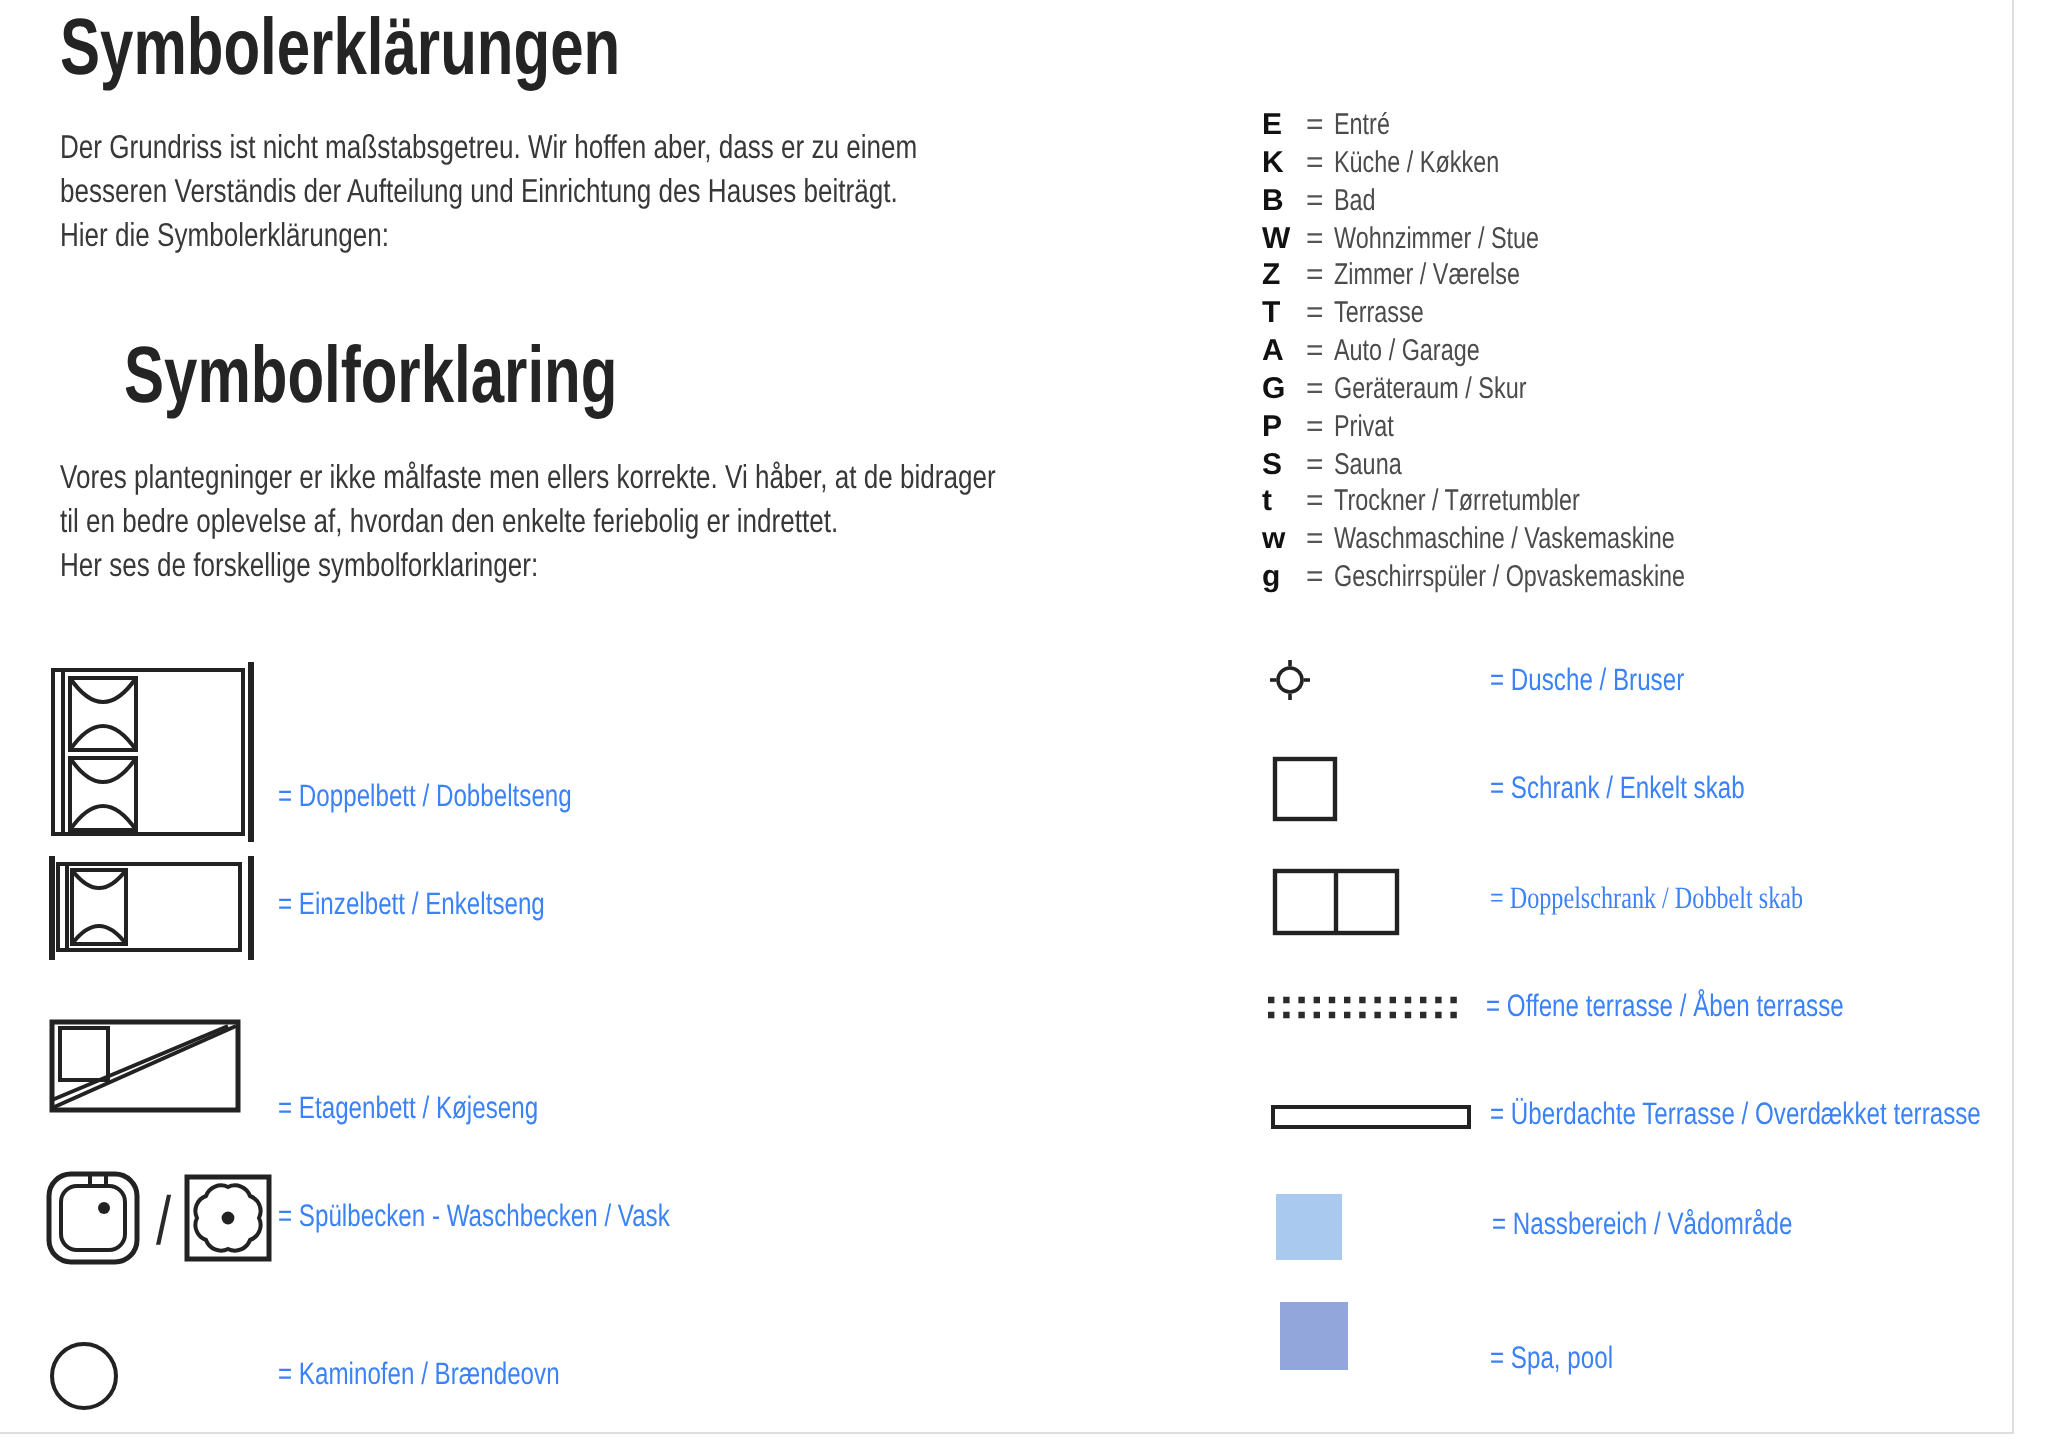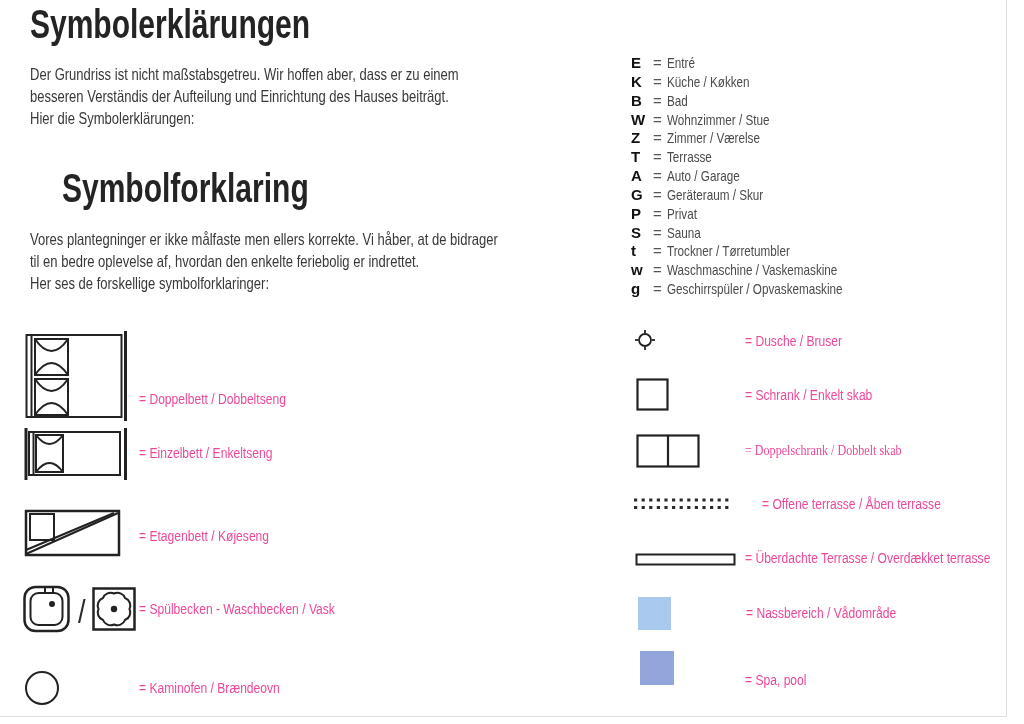--- a/index.html
+++ b/index.html
@@ -19,21 +19,21 @@
   .para{
     margin:0;font-size:16.5px;line-height:22px;color:#383838;white-space:pre-line;
   }
   
   .codes{display:flex;flex-direction:column;}
   .code-row{display:flex;align-items:baseline;height:18.85px;font-size:15px;}
   .code-letter{width:22px;font-weight:bold;color:#111111;}
   .code-eq{width:14px;color:#555555;}
   .code-label{color:#4b4b4b;}
   
-  .sym-label{position:absolute;font-size:15.5px;color:#ec4899;white-space:nowrap;}
+  .sym-label{position:absolute;font-size:15.5px;color:#3b82f6;white-space:nowrap;}
   .icon-line{stroke:#222222;fill:none;}
   .sink-group{display:flex;align-items:center;gap:5px;}
   .sink-slash{font-size:34px;font-weight:300;color:#2a2a2a;transform:scaleX(0.8);display:inline-block;margin:0 1px;}
   .swatch{width:33px;height:33px;}
   .edge{position:absolute;background:#dedede;}
 </style>
 </head>
 <body>
 
 <div class="abs" style="left:30px;top:2px;">
@@ -151,21 +151,21 @@
 <div class="sym-label" style="left:139px;top:444px;"><span class="cond">= Einzelbett / Enkeltseng</span></div>
 
 <div class="abs" style="left:24px;top:509px;">
   <svg width="97" height="48" viewBox="0 0 97 48">
     <rect class="icon-line" x="2" y="2" width="93" height="44" stroke-width="2.5"></rect>
     <rect class="icon-line" x="6" y="5" width="24" height="26" stroke-width="2"></rect>
     <line class="icon-line" x1="2" y1="45" x2="94" y2="4" stroke-width="2"></line>
     <line class="icon-line" x1="2" y1="41" x2="90" y2="4" stroke-width="2"></line>
   </svg>
 </div>
-<div class="sym-label" style="left:139px;top:527px;"><span class="cond">= Etagenbett / Køjeseng</span></div>
+<div class="sym-label" style="left:139px;top:546px;"><span class="cond">= Etagenbett / Køjeseng</span></div>
 
 <div class="abs sink-group" style="left:23px;top:584px;">
   <span>
     <svg width="48" height="50" viewBox="0 0 48 50">
       <rect class="icon-line" x="1.5" y="3" width="44" height="44" rx="11" stroke-width="2.5"></rect>
       <rect class="icon-line" x="7.5" y="9" width="32" height="32" rx="8" stroke-width="2"></rect>
       <line class="icon-line" x1="22" y1="3" x2="22" y2="9" stroke-width="2"></line>
       <line class="icon-line" x1="30" y1="3" x2="30" y2="9" stroke-width="2"></line>
       <circle cx="29" cy="20" r="3" fill="#222222"></circle>
     </svg>
@@ -213,21 +213,21 @@
   </svg>
 </div>
 <div class="sym-label" style="left:745px;top:441px;font-family:Liberation Serif, serif;"><span class="cond">= Doppelschrank / Dobbelt skab</span></div>
 
 <div class="abs" style="left:633px;top:497px;">
   <svg width="100" height="14" viewBox="0 0 100 14">
     <line x1="1" y1="3" x2="99" y2="3" stroke="#2b2b2b" stroke-width="3.2" stroke-dasharray="3.2 4.4"></line>
     <line x1="1" y1="10.5" x2="99" y2="10.5" stroke="#2b2b2b" stroke-width="3.2" stroke-dasharray="3.2 4.4"></line>
   </svg>
 </div>
-<div class="sym-label" style="left:762px;top:495px;"><span class="cond">= Offene terrasse / Åben terrasse</span></div>
+<div class="sym-label" style="left:743px;top:495px;"><span class="cond">= Offene terrasse / Åben terrasse</span></div>
 
 <div class="abs" style="left:635px;top:552px;">
   <svg width="101" height="13" viewBox="0 0 101 13">
     <rect x="1.5" y="1.5" width="98" height="10" fill="#ffffff" stroke="#222222" stroke-width="2"></rect>
   </svg>
 </div>
 <div class="sym-label" style="left:745px;top:549px;"><span class="cond">= Überdachte Terrasse / Overdækket terrasse</span></div>
 
 <div class="abs swatch" style="left: 638px; top: 597px; background-color: rgb(169, 201, 239);"></div>
 <div class="sym-label" style="left:746px;top:604px;"><span class="cond">= Nassbereich / Vådområde</span></div>

